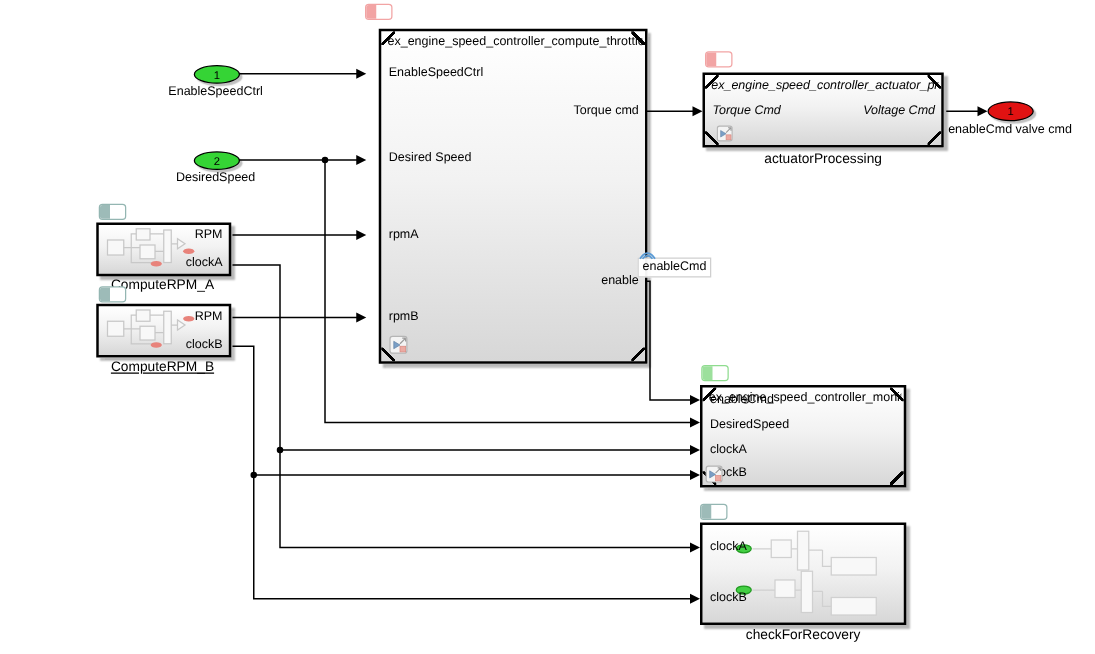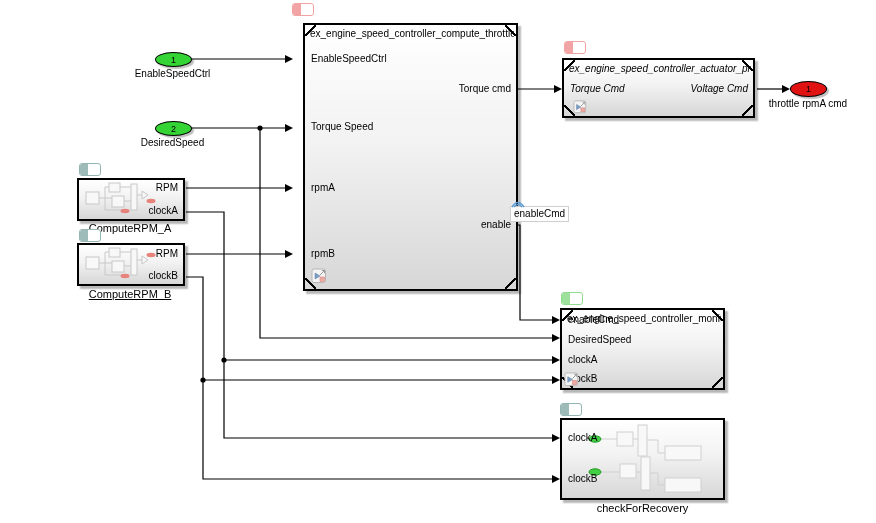--- a/index.html
+++ b/index.html
@@ -104,33 +104,33 @@
   <div class="port-label" style="left:105px;top:68px;width:135px;">EnableSpeedCtrl</div>
 
   <div class="oval green" style="left:155px;top:121px;width:35px;height:13px;">
     <span>2</span>
   </div>
   <div class="port-label" style="left:105px;top:137px;width:135px;">DesiredSpeed</div>
 
   <div class="oval red" style="left:790px;top:81px;width:35px;height:14px;">
     <span>1</span>
   </div>
-  <div class="port-label" style="left:740px;top:98px;width:136px;">throttle rpmA cmd</div>
+  <div class="port-label" style="left:740px;top:98px;width:136px;">enableCmd valve cmd</div>
 
   <div class="badge pink" style="left:292px;top:3px;">
       <span></span>
     </div>
   <div class="blk" id="computeThrottle">
     <div class="nick a tl"></div>
       <div class="nick b tr"></div>
       <div class="nick b bl"></div>
       <div class="nick a br"></div>
     <div class="blk-title">ex_engine_speed_controller_compute_throttle</div>
     <span class="pin in" style="top:28px;">EnableSpeedCtrl</span>
-    <span class="pin in" style="top:96px;">Torque Speed</span>
+    <span class="pin in" style="top:96px;">Desired Speed</span>
     <span class="pin in" style="top:157px;">rpmA</span>
     <span class="pin in" style="top:223px;">rpmB</span>
     <span class="pin out" style="top:58px;">Torque cmd</span>
     <span class="pin out" style="top:194px;">enable</span>
     <svg class="mref-icon" viewBox="0 0 16 16">
       <rect x="1" y="1" width="13.5" height="13.5" rx="2" fill="#f4f4f4" stroke="#b5b5b5"></rect>
       <polygon points="4,5 4,11 9,8" fill="#7a9fc6" stroke="#5d7da0" stroke-width="0.5"></polygon>
       <path d="M9,7 L13.5,2.5 M13.5,2.5 L10.8,2.5 M13.5,2.5 L13.5,5.2" stroke="#9a9a9a" fill="none"></path>
       <rect x="9" y="9" width="4.5" height="4.5" fill="#ecaaa2" stroke="#d98b82" stroke-width="0.6"></rect>
     </svg>
@@ -153,20 +153,21 @@
     <div class="blk-title">ex_engine_speed_controller_actuator_pr</div>
     <span class="pin in" style="top:23px;">Torque Cmd</span>
     <span class="pin out" style="top:23px;">Voltage Cmd</span>
     <svg class="mref-icon" style="left:9px;bottom:2px;width:14px;height:14px;" viewBox="0 0 16 16">
       <rect x="1" y="1" width="13.5" height="13.5" rx="2" fill="#f4f4f4" stroke="#b5b5b5"></rect>
       <polygon points="4,5 4,11 9,8" fill="#7a9fc6" stroke="#5d7da0" stroke-width="0.5"></polygon>
       <path d="M9,7 L13.5,2.5 M13.5,2.5 L10.8,2.5 M13.5,2.5 L13.5,5.2" stroke="#9a9a9a" fill="none"></path>
       <rect x="9" y="9" width="4.5" height="4.5" fill="#ecaaa2" stroke="#d98b82" stroke-width="0.6"></rect>
     </svg>
   </div>
+  <div class="blk-label" style="left:562px;top:121px;width:193px;">actuatorProcessing</div>
 
   <div class="badge teal" style="left:79px;top:163px;">
       <span></span>
     </div>
   <div class="blk" id="computeRPM_A">
     <svg class="thumb" width="100" height="35" viewBox="0 0 100 35">
       <g fill="#f8f8f8" stroke="#c8c8c8">
         <rect x="7" y="12" width="13" height="12"></rect>
         <rect x="30" y="3" width="11" height="9"></rect>
         <rect x="33" y="16" width="12" height="11"></rect>

